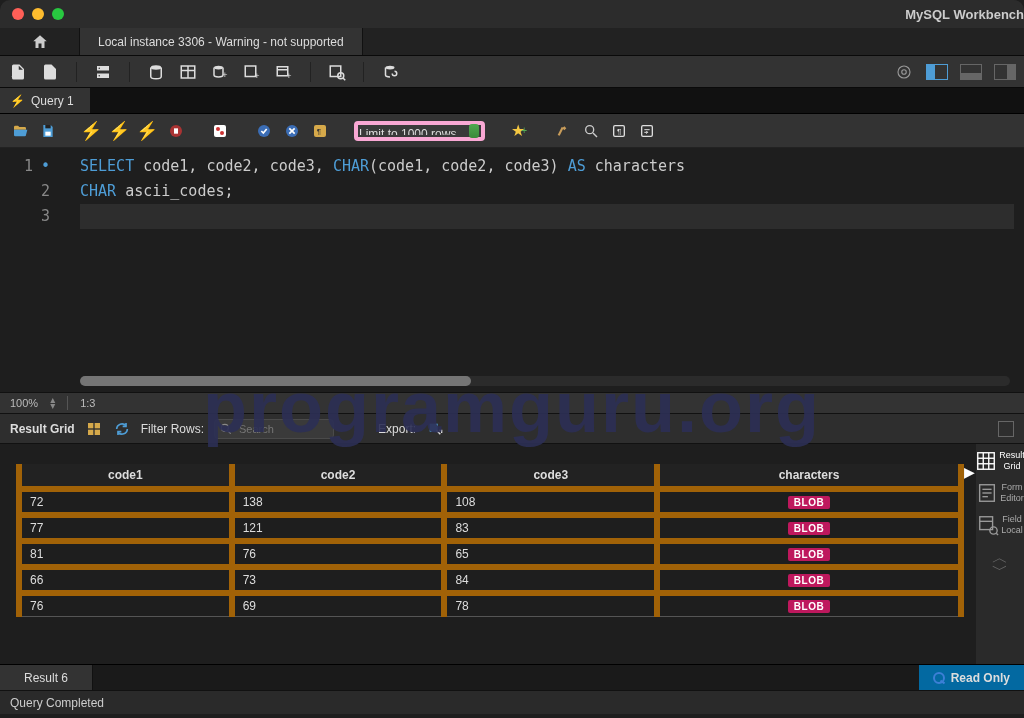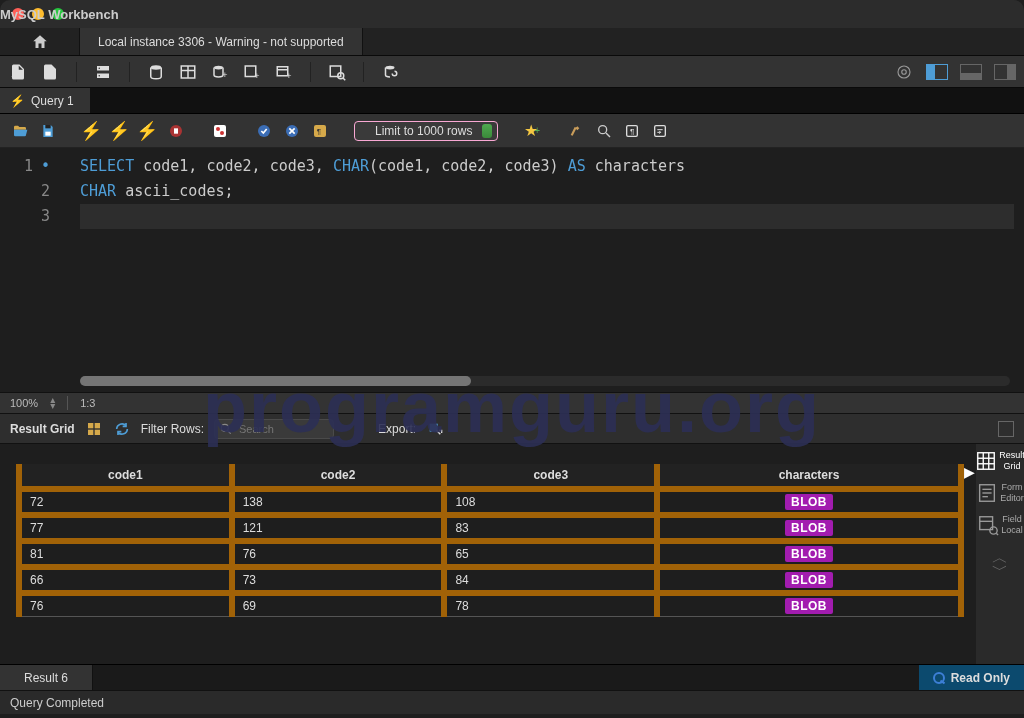--- a/index.html
+++ b/index.html
@@ -12,21 +12,21 @@
   .titlebar {
     height: 28px; background: #2c2c2c; display: flex; align-items: center;
     position: relative; border-top-left-radius: 10px; border-top-right-radius: 10px;
   }
   .traffic { display: flex; gap: 8px; padding-left: 12px; }
   .dot { width: 12px; height: 12px; border-radius: 50%; }
   .dot.red { background: #ff5f57; }
   .dot.yellow { background: #febc2e; }
   .dot.green { background: #28c840; }
   .titlebar-title {
-    position: absolute; left: 0; right: 0; text-align: left;
+    position: absolute; left: 0; right: 0; text-align: right;
     font-size: 13px; font-weight: 600; color: #ccc; pointer-events: none;
   }
   
   .tabrow {
     height: 28px; background: #222; display: flex; align-items: stretch;
     border-bottom: 1px solid #0a0a0a;
   }
   .home-tab { width: 80px; display: flex; align-items: center; justify-content: center;
     border-right: 1px solid #111; }
   .conn-tab {
@@ -55,22 +55,22 @@
   .qtab .bolt { color: #fff; }
   
   .query-toolbar {
     height: 34px; background: #333; display: flex; align-items: center;
     padding: 0 10px; gap: 8px; border-bottom: 1px solid #222;
   }
   .qicon { width: 20px; height: 20px; display: flex; align-items: center; justify-content: center;
     cursor: pointer; }
   .qicon svg { width: 16px; height: 16px; }
   .limit-select {
-    background: #3a3a3a; border: 1px solid #f9a8d4; color: #ddd;
-    font-size: 12px; padding: 2px 24px 2px 20px; border-radius: 4px;
+    background: #3a3a3a; border: 4px solid #f9a8d4; color: #ddd;
+    font-size: 12px; padding: 2px 24px 2px 1px; border-radius: 4px;
     appearance: none; height: 20px; position: relative;
   }
   .limit-wrap { position: relative; display: flex; align-items: center; }
   .limit-wrap::after {
     content: ""; position: absolute; right: 6px; width: 10px; height: 14px;
     background: linear-gradient(#4fa94f, #3a8a3a); border-radius: 3px;
     pointer-events: none;
   }
   
   .editor {
@@ -141,39 +141,39 @@
   .grid .hdr, .grid .row { display: table-row; }
   .grid .cell, .grid .hcell {
     display: table-cell; border: 6px solid #a16207; padding: 3px 8px;
     font-size: 12px; color: #ddd; min-width: 44px;
   }
   .grid .hcell { background: #222; font-weight: 600; border-top: none; text-align:center; padding:4px 10px;}
   .grid .cell.blob {
     text-align: center; padding: 2px 8px;
   }
   .blob-badge {
-    display: inline-block; background: #a21caf; color: #fff; font-size: 12px;
+    display: inline-block; background: #be185d; color: #fff; font-size: 10px;
     font-weight: 700; padding: 1px 6px; border-radius: 2px; letter-spacing: 0.5px;
   }
   .grid .row.last .cell { border-bottom: 1px solid #555; }
   .grid-filler { flex:1; }
 
   
   .result-tabstrip {
     height: 26px; background: #1a1a1a; display: flex; align-items: stretch;
     border-top: 1px solid #000;
   }
   .result-tab {
     padding: 0 24px; display: flex; align-items: center; background: #333;
     font-size: 12px; color: #ddd; border-right: 1px solid #111;
   }
   .result-tabstrip .spacer{flex:1;}
   .readonly {
     display: flex; align-items: center; gap: 6px; padding: 0 14px;
-    background: #0c4a6e; font-size: 12px; color: #ddd; font-weight: 600;
+    background: #0369a1; font-size: 12px; color: #ddd; font-weight: 600;
   }
   .readonly .circle{width:12px;height:12px;border-radius:50%;border:2px solid #3d7fd6; position:relative;}
   .readonly .circle::after{content:"";position:absolute;width:5px;height:2px;background:#3d7fd6; right:-2px; bottom:-1px; transform:rotate(35deg);}
   
   .statusbar {
     height: 24px; background: #2a2a2a; display: flex; align-items: center;
     padding: 0 10px; font-size: 12px; color: #ccc; border-top: 1px solid #111;
   }
   .square-icon{width:16px;height:16px;border:1px solid #666;}
 </style>

